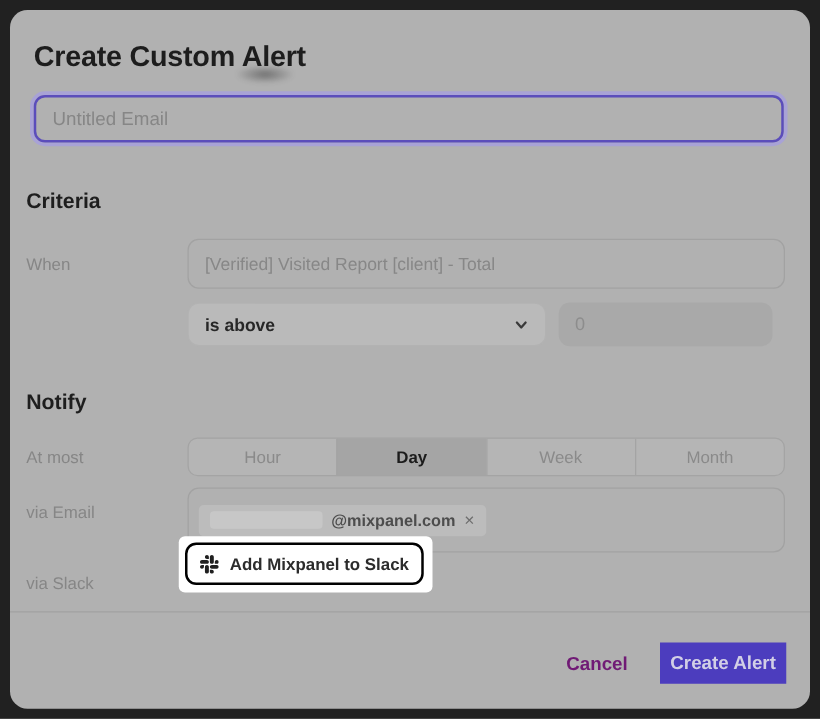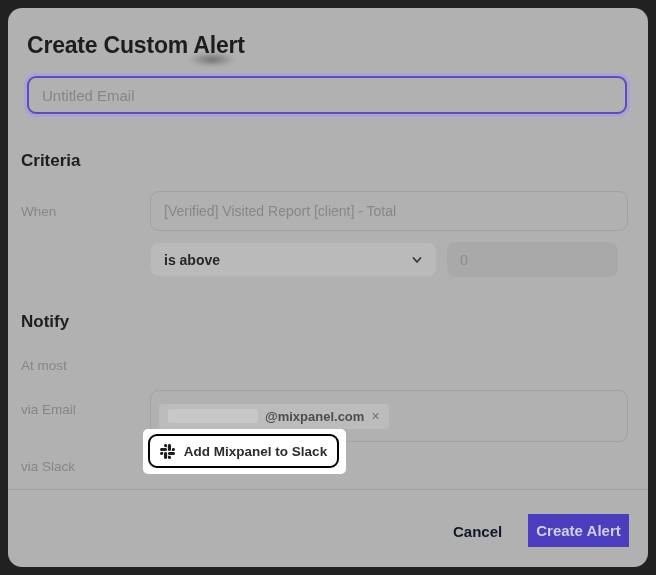--- a/index.html
+++ b/index.html
@@ -120,21 +120,21 @@
     font-size:13.5px; font-weight:700; color:#2c2c2c;
     cursor:pointer;
   }
   .divider {
     position:absolute; left:0; top:481px;
     width:640px; height:1px; background:#a1a1a1;
   }
   .cancel-button {
     position:absolute; left:445px; top:512px;
     height:22px; display:flex; align-items:center;
-    font-size:15px; font-weight:600; color:#0f172a;
+    font-size:15px; font-weight:600; color:#701a75;
     background:none; border:none; cursor:pointer;
     font-family:"Liberation Sans", sans-serif;
   }
   .create-button {
     position:absolute; left:520px; top:506px;
     width:101px; height:33px;
     background:#4c3dbe; border:none; border-radius:0;
     display:flex; align-items:center; justify-content:center;
     font-size:15px; font-weight:600; color:#d2cfe6;
     cursor:pointer;
@@ -168,20 +168,26 @@
         </svg>
     </span>
   </div>
   <div class="threshold">
     <span>0</span>
   </div>
 
   <div class="section-h h-notify">Notify</div>
 
   <div class="row-label lbl-atmost">At most</div>
+  <div class="segmented">
+    <div class="segment">Hour</div>
+    <div class="segment selected">Day</div>
+    <div class="segment">Week</div>
+    <div class="segment">Month</div>
+  </div>
 
   <div class="row-label lbl-email">via Email</div>
   <div class="email-field">
     <div class="email-chip">
       <span class="redacted-name"></span>
       <span class="chip-text">@mixpanel.com</span>
       <span class="chip-x">×</span>
     </div>
   </div>
 

